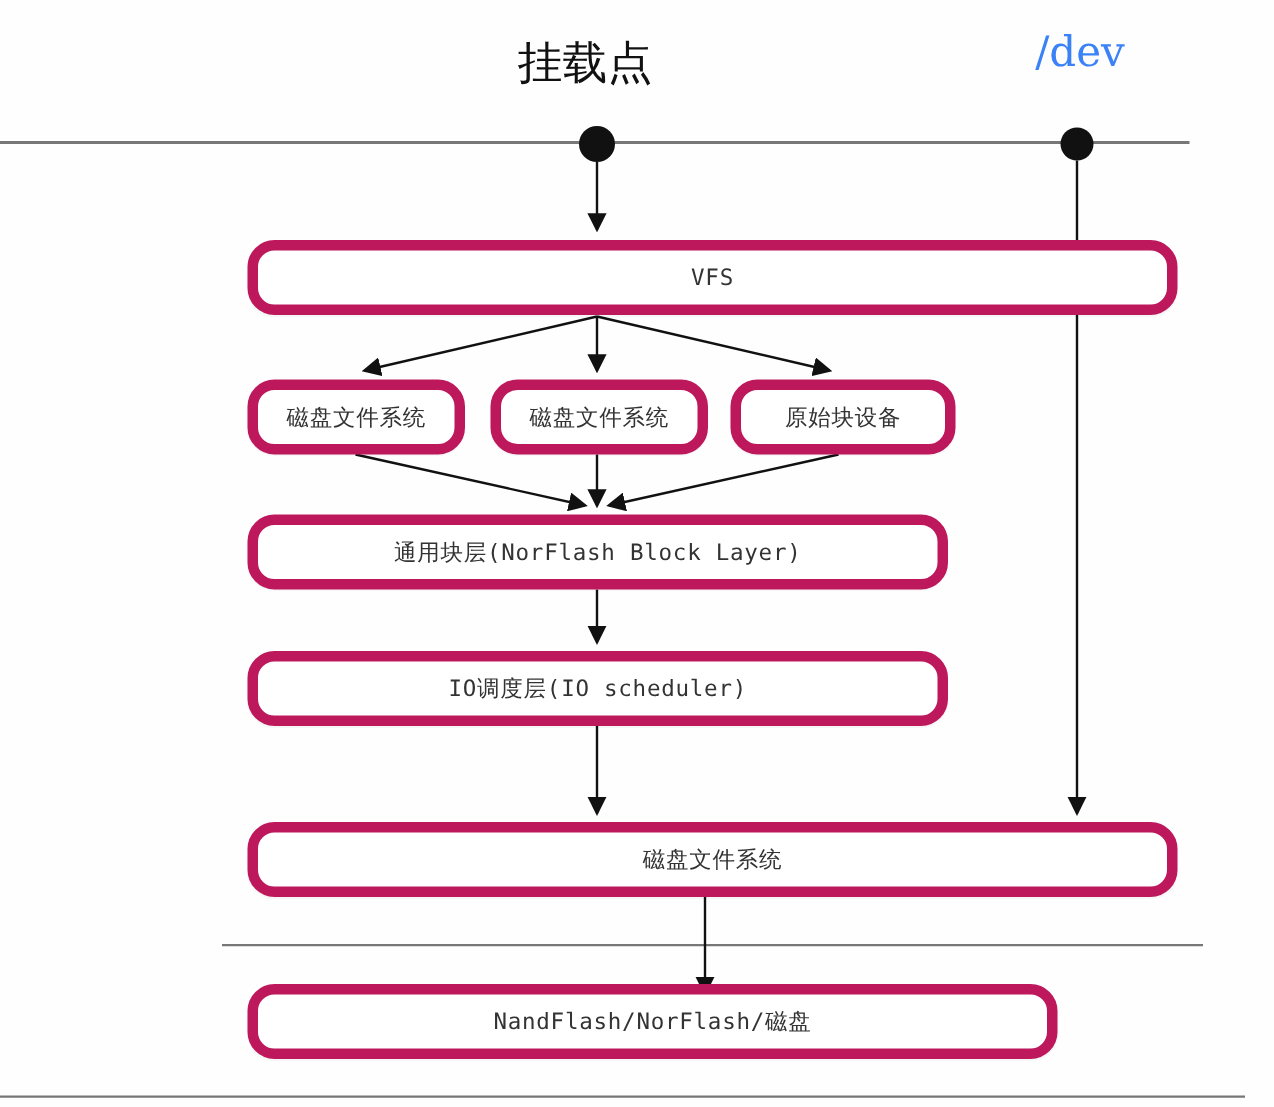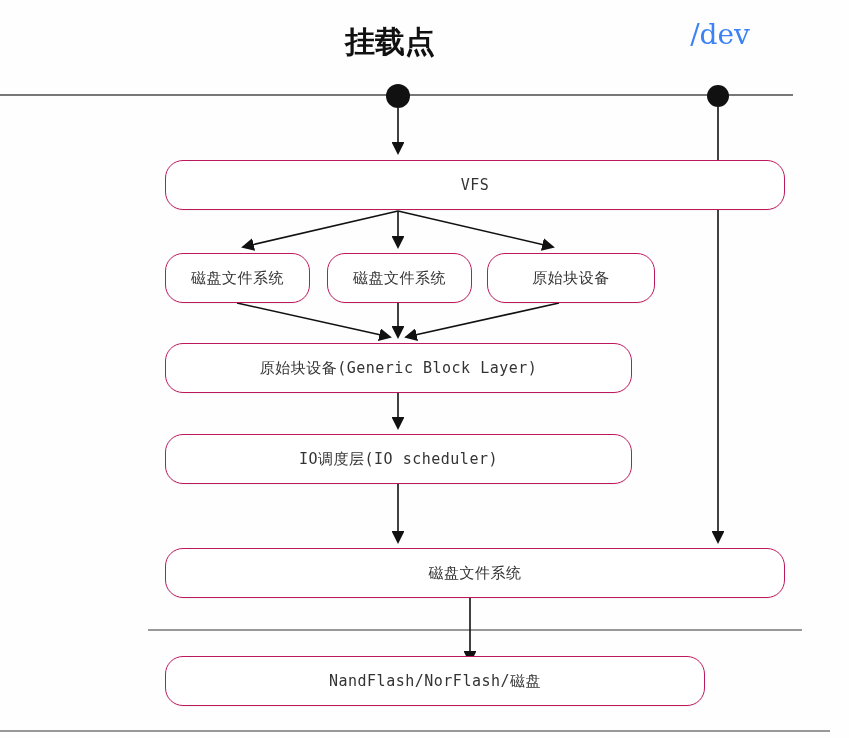--- a/index.html
+++ b/index.html
@@ -19,39 +19,39 @@
     position: absolute;
     left: 0;
     top: 0;
     width: 849px;
     height: 738px;
   }
   .node {
     position: absolute;
     box-sizing: border-box;
     background: #ffffff;
-    border: 1px solid #be185d;
+    border: 7px solid #be185d;
     border-radius: 18px;
     display: flex;
     align-items: center;
     justify-content: center;
     font-size: 15px;
     color: #333333;
     font-family: "DejaVu Sans Mono", "DejaVu Sans", sans-serif;
     letter-spacing: 0.5px;
     box-shadow: 0 1px 1px rgba(0,0,0,0.04);
   }
   .title-mount {
     position: absolute;
     left: 300px;
     top: 22px;
     width: 180px;
     text-align: center;
     font-size: 30px;
-    font-weight: bold;
+    font-weight: normal;
     color: #111111;
     font-family: "DejaVu Sans", "Liberation Sans", sans-serif;
   }
   .title-dev {
     position: absolute;
     left: 660px;
     top: 18px;
     width: 120px;
     text-align: center;
     font-size: 28px;
@@ -99,23 +99,23 @@
 
   <div class="title-mount">挂载点</div>
   <div class="title-dev">/dev</div>
 
   <div class="node" style="left:165px; top:160px; width:620px; height:50px;">VFS</div>
 
   <div class="node" style="left:165px; top:253px; width:145px; height:50px;">磁盘文件系统</div>
 
   <div class="node" style="left:327px; top:253px; width:145px; height:50px;">磁盘文件系统</div>
 
-  <div class="node" style="left:487px; top:253px; width:168px; height:50px;">原始块设备</div>
+  <div class="node" style="left:487px; top:253px; width:150px; height:50px;">原始块设备</div>
 
-  <div class="node" style="left:165px; top:343px; width:467px; height:50px;">原始块设备(Generic Block Layer)</div>
+  <div class="node" style="left:165px; top:343px; width:467px; height:50px;">通用块层(NorFlash Block Layer)</div>
 
   <div class="node" style="left:165px; top:434px; width:467px; height:50px;">IO调度层(IO scheduler)</div>
 
   <div class="node" style="left:165px; top:548px; width:620px; height:50px;">磁盘文件系统</div>
 
   <div class="node" style="left:165px; top:656px; width:540px; height:50px;">NandFlash/NorFlash/磁盘</div>
 
 </div>
 
 </body></html>

